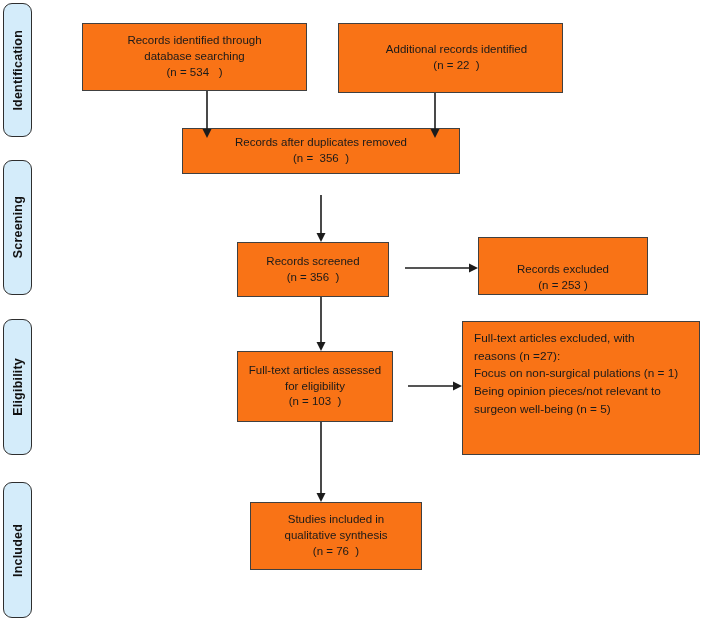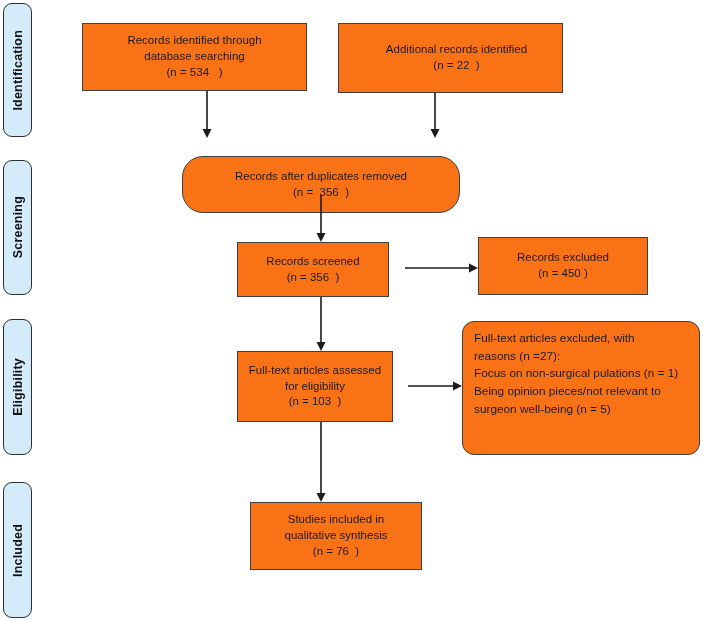--- a/index.html
+++ b/index.html
@@ -49,21 +49,20 @@
     line-height: 1.38;
     white-space: pre;
   }
   .fbox.left {
     justify-content: flex-start;
     align-items: flex-start;
     text-align: left;
     padding: 8px 0 6px 11px;
     line-height: 1.5;
     font-size: 11.8px;
-    border-radius: 12px;
   }
   svg.arrows {
     position: absolute;
     left: 0; top: 0;
     pointer-events: none;
   }
 </style>
 </head>
 <body>
 
@@ -86,33 +85,33 @@
     <div>Records identified through</div>
     <div>database searching</div>
     <div>(n = 534   )</div>
   </div>
 
   <div class="fbox" style="left:338px;top:23px;width:225px;height:70px;padding-left:12px;">
     <div>Additional records identified</div>
     <div>(n = 22  )</div>
   </div>
 
-  <div class="fbox" style="left:182px;top:156px;width:278px;height:57px;border-radius:21px;">
+  <div class="fbox" style="left:182px;top:128px;width:278px;height:46px;">
     <div>Records after duplicates removed</div>
     <div>(n =  356  )</div>
   </div>
 
   <div class="fbox" style="left:237px;top:242px;width:152px;height:55px;">
     <div>Records screened</div>
     <div>(n = 356  )</div>
   </div>
 
-  <div class="fbox" style="left:478px;top:237px;width:170px;height:58px;">
+  <div class="fbox" style="left:478px;top:237px;width:170px;height:58px;justify-content:flex-end;">
     <div>Records excluded</div>
-    <div>(n = 450 )</div>
+    <div>(n = 253 )</div>
   </div>
 
   <div class="fbox" style="left:237px;top:351px;width:156px;height:71px;">
     <div>Full-text articles assessed</div>
     <div>for eligibility</div>
     <div>(n = 103  )</div>
   </div>
 
   <div class="fbox left" style="left:462px;top:321px;width:238px;height:134px;">
     <div>Full-text articles excluded, with</div>

